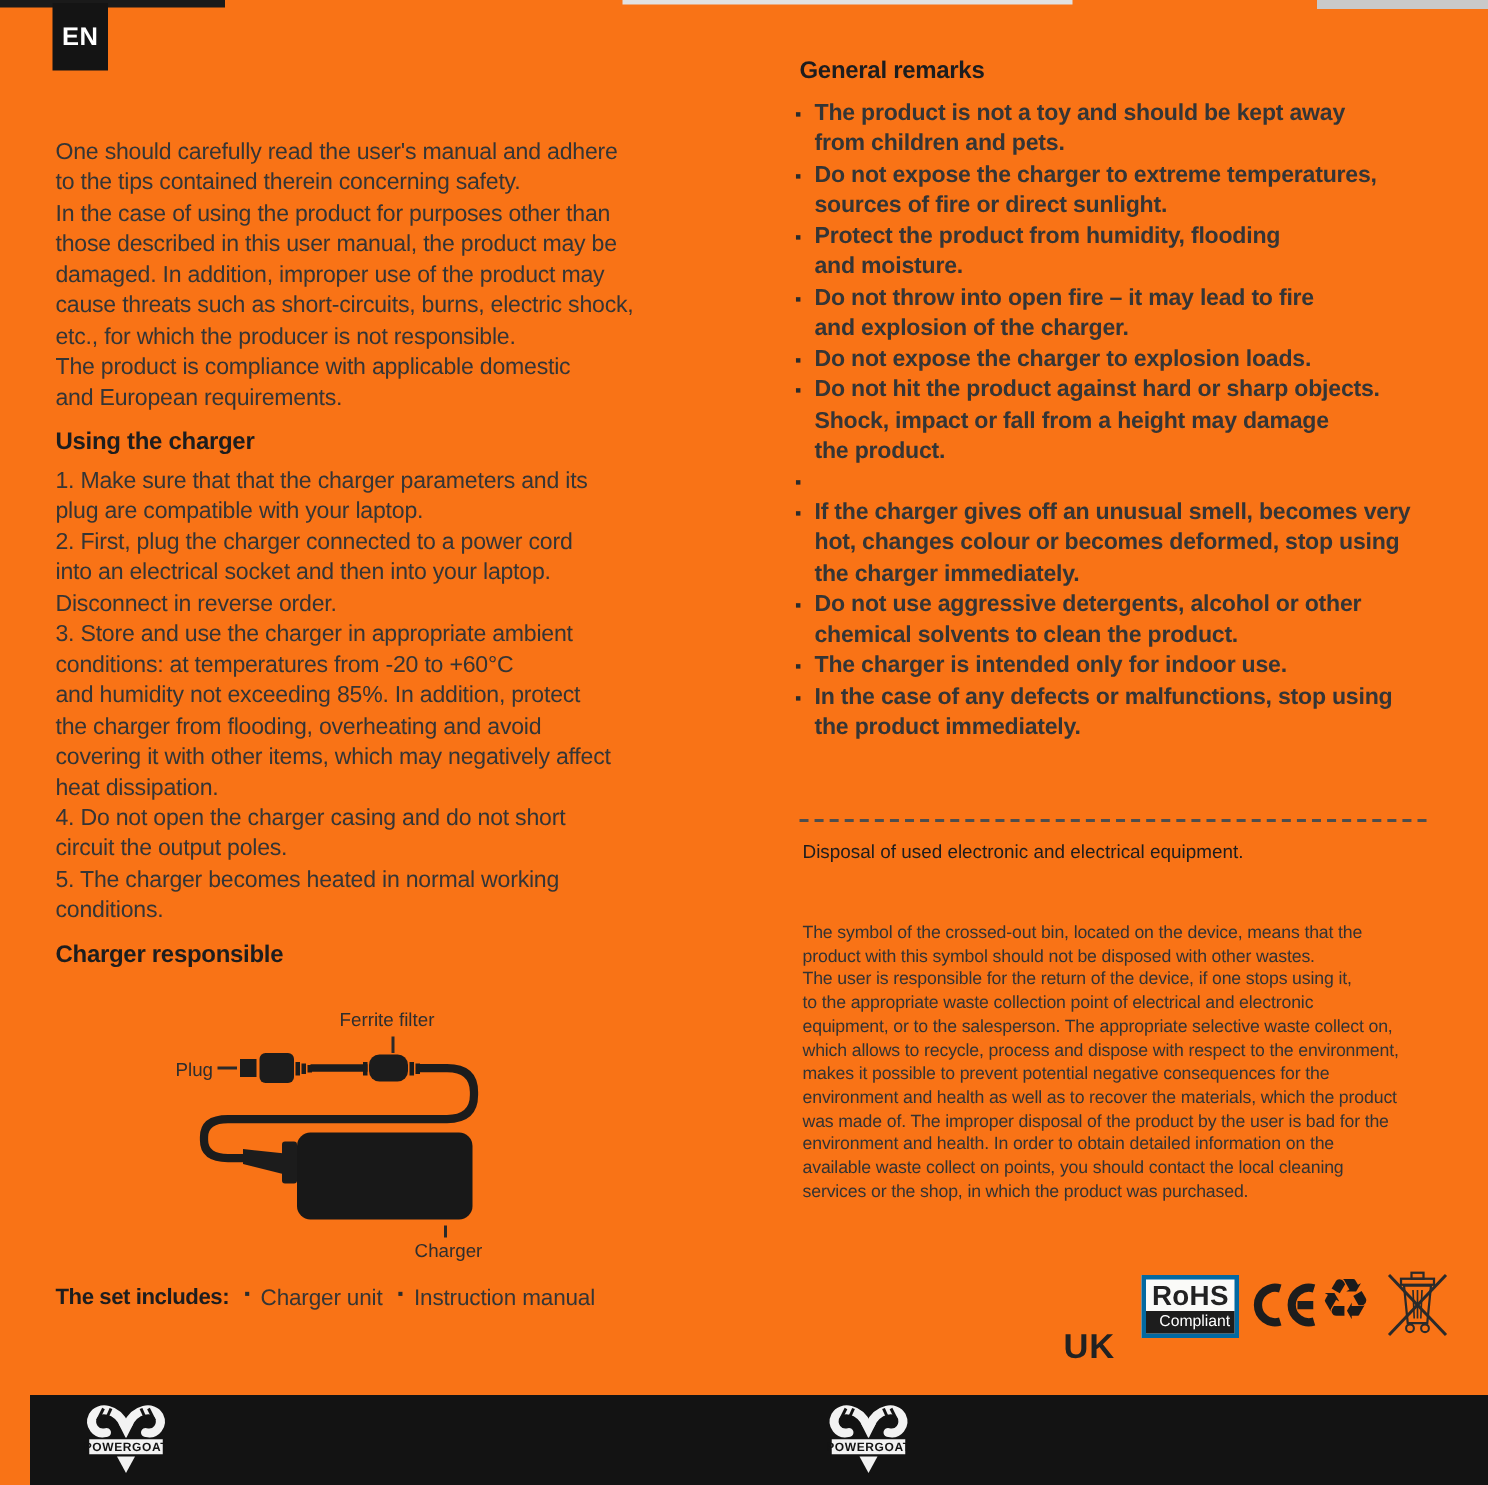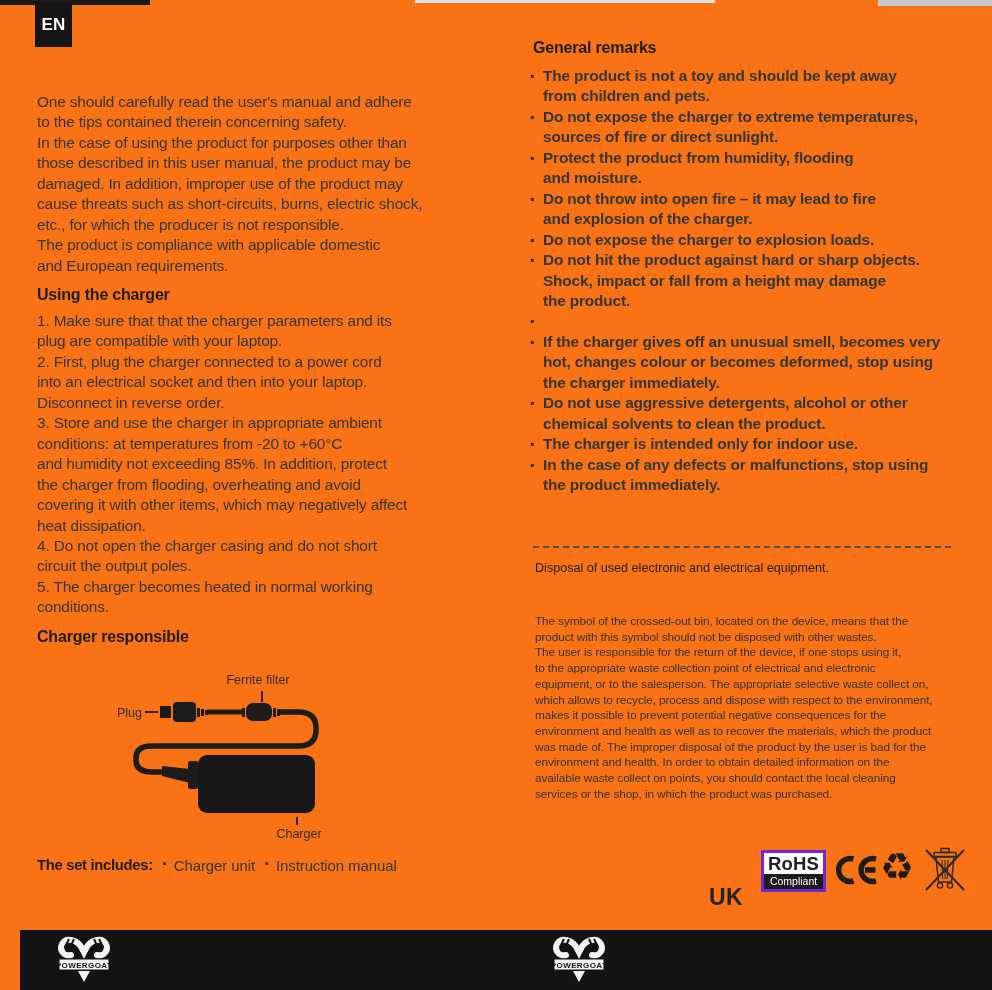--- a/index.html
+++ b/index.html
@@ -27,21 +27,21 @@
   .bullet-mark{width:13px;flex:0 0 13px;font-size:12px;line-height:20.45px;color:#2c2c2c;}
   .bullet-text{font-size:15.4px;line-height:20.45px;white-space:pre;letter-spacing:-0.15px;color:#353535;font-weight:bold;}
   .divider{left:533px;top:546px;width:418px;height:0;border-top:2px dashed #4e4e4e;}
   
   .set-row{left:37px;top:857px;display:flex;align-items:flex-start;white-space:nowrap;}
   .set-label{font-size:14.8px;font-weight:700;color:#1d1d1e;letter-spacing:-0.3px;}
   .set-bullet{font-size:11px;margin:0 7px 0 10px;color:#2c2c2c;}
   .set-item{font-size:15px;color:#353535;letter-spacing:-0.1px;}
   
   .ukca{left:709px;top:851px;font-size:23px;font-weight:800;line-height:18.5px;color:#222;letter-spacing:0.5px;white-space:pre;}
-  .rohs{left:761px;top:850px;border:3px solid #6d28d9;text-align:center;background:#fafaf8;}
+  .rohs{left:761px;top:850px;border:3px solid #0369a1;text-align:right;background:#fafaf8;}
   .rohs-title{font-size:18.5px;font-weight:800;color:#222;padding:0 4px;letter-spacing:0.2px;line-height:21px;}
   .rohs-sub{background:#1d1d1d;color:#fff;font-size:10.5px;padding:1px 3px 2px;line-height:12px;}
   .recycle{left:880px;top:843px;font-size:38px;color:#1b1b1b;line-height:48px;}
   .footer{left:0;top:930px;width:992px;height:60px;background:#131313;margin-left:20px;}
   svg text{font-family:"Liberation Sans",sans-serif;}
 </style>
 </head>
 <body>
 
 <div class="page">

